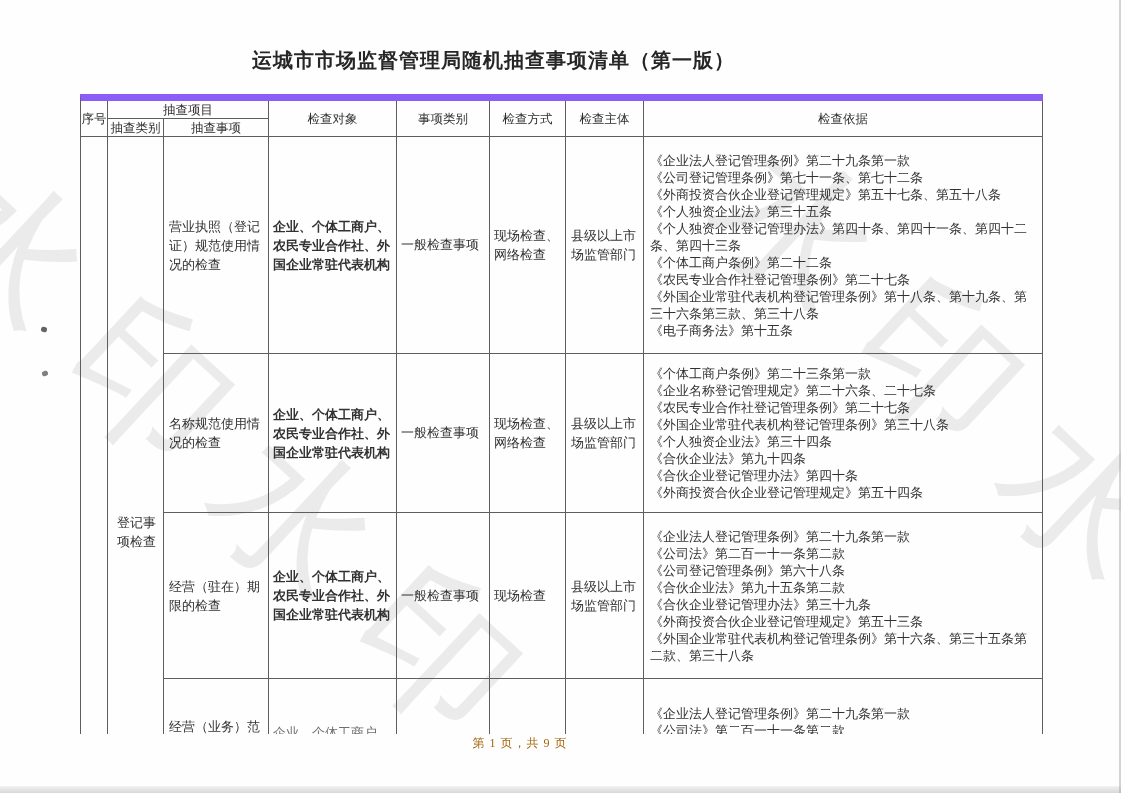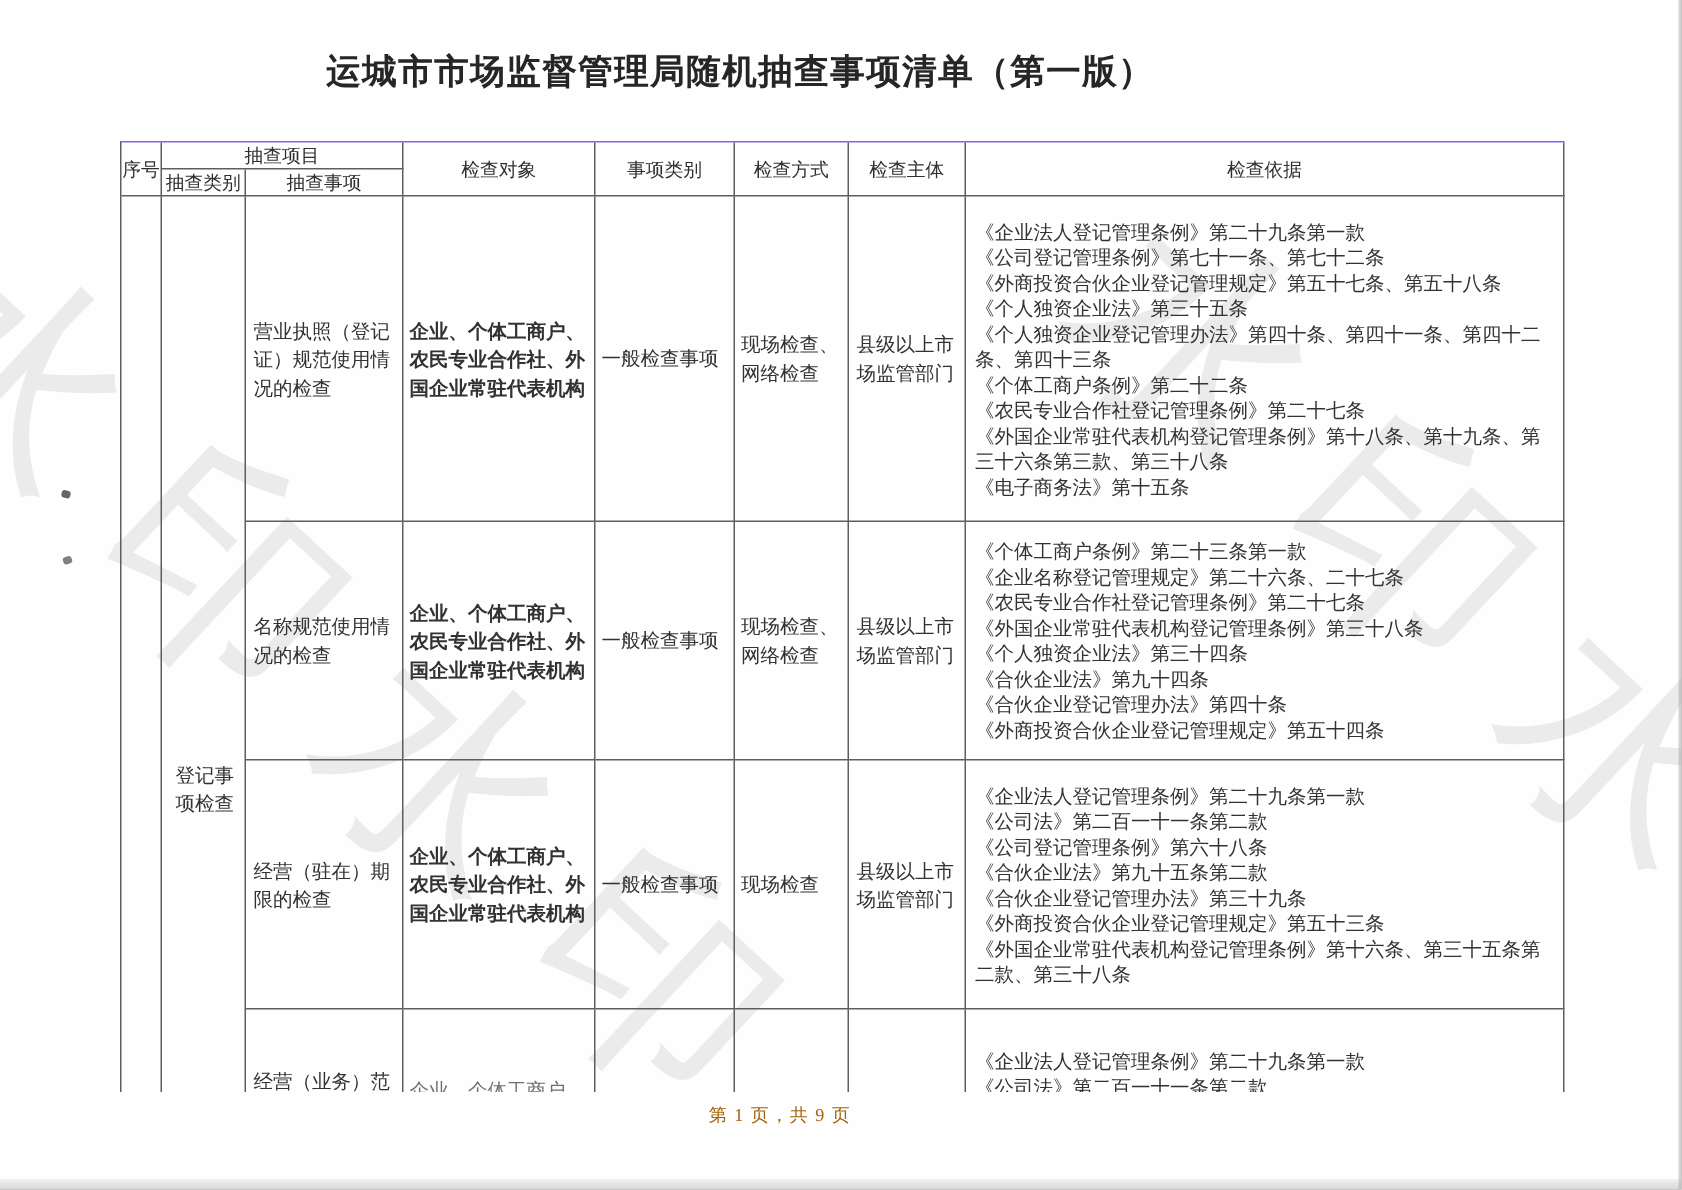--- a/index.html
+++ b/index.html
@@ -3,31 +3,31 @@
 <meta charset="utf-8">
 <style>
   html,body { margin:0; padding:0; background:#9a9a9a; }
   .page {
     position:relative; width:1121px; height:793px;
     background:#fefefe; overflow:hidden;
     font-family:"Liberation Serif","DejaVu Serif",serif;
     color:#333;
   }
   .title {
-    position:absolute; top:32px; left:0; width:987px;
-    text-align:center; font-size:23px; font-weight:600;
+    position:absolute; top:47px; left:0; width:987px;
+    text-align:center; font-size:20px; font-weight:600;
     letter-spacing:1px; color:#262626; margin:0;
   }
   
   .tbl {
     position:absolute; left:80px; top:94px;
     display:grid;
     grid-template-columns:27px 56px 105px 128px 93px 76px 78px 399px;
     grid-template-rows:18px 18px 217px 159px 166px 55px;
-    border-top:1px solid #8b5cf6; border-left:1px solid #5e5e5e;
+    border-top:7px solid #8b5cf6; border-left:1px solid #5e5e5e;
   }
   .c {
     box-sizing:border-box; border-right:1px solid #5e5e5e;
     border-bottom:1px solid #5e5e5e; overflow:hidden;
     font-size:13px; color:#323232; position:relative;
   }
   .nb { border-bottom:none; }
   .hd { display:flex; align-items:center; justify-content:center;
         text-align:center; font-size:12.5px; line-height:14px; color:#2e2e2e; }
   .vc { display:flex; flex-direction:column; justify-content:center; }

